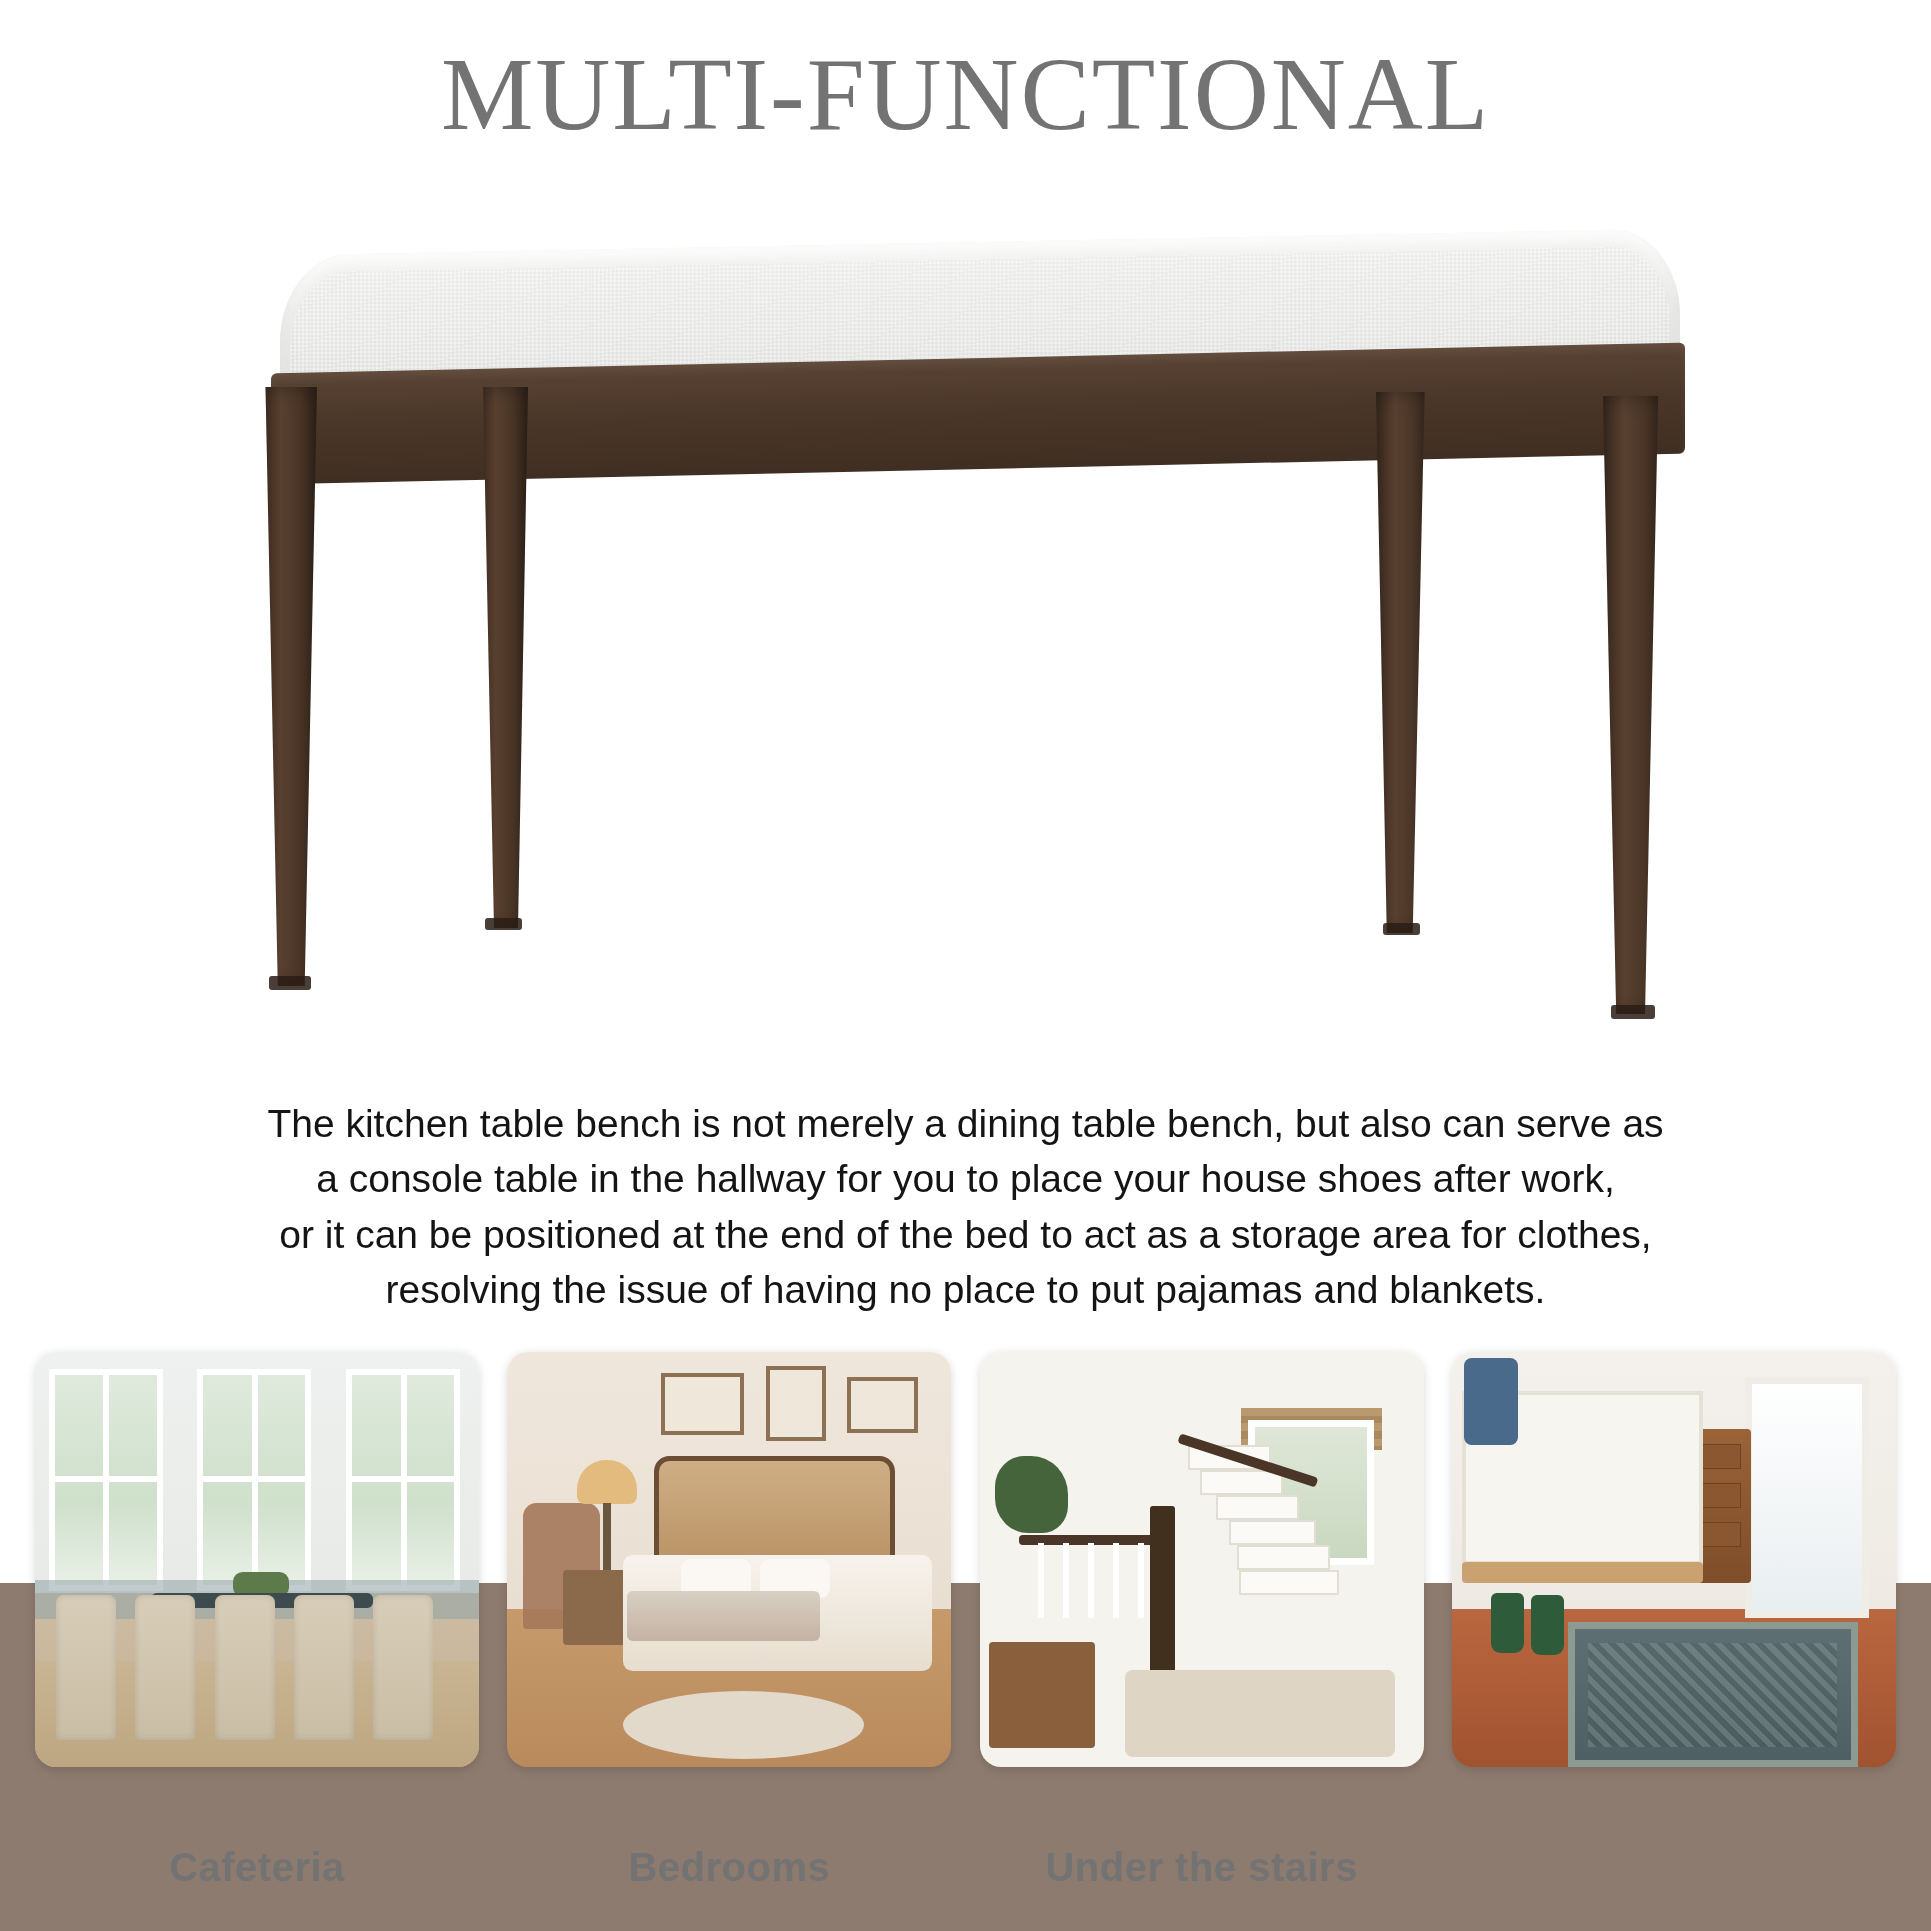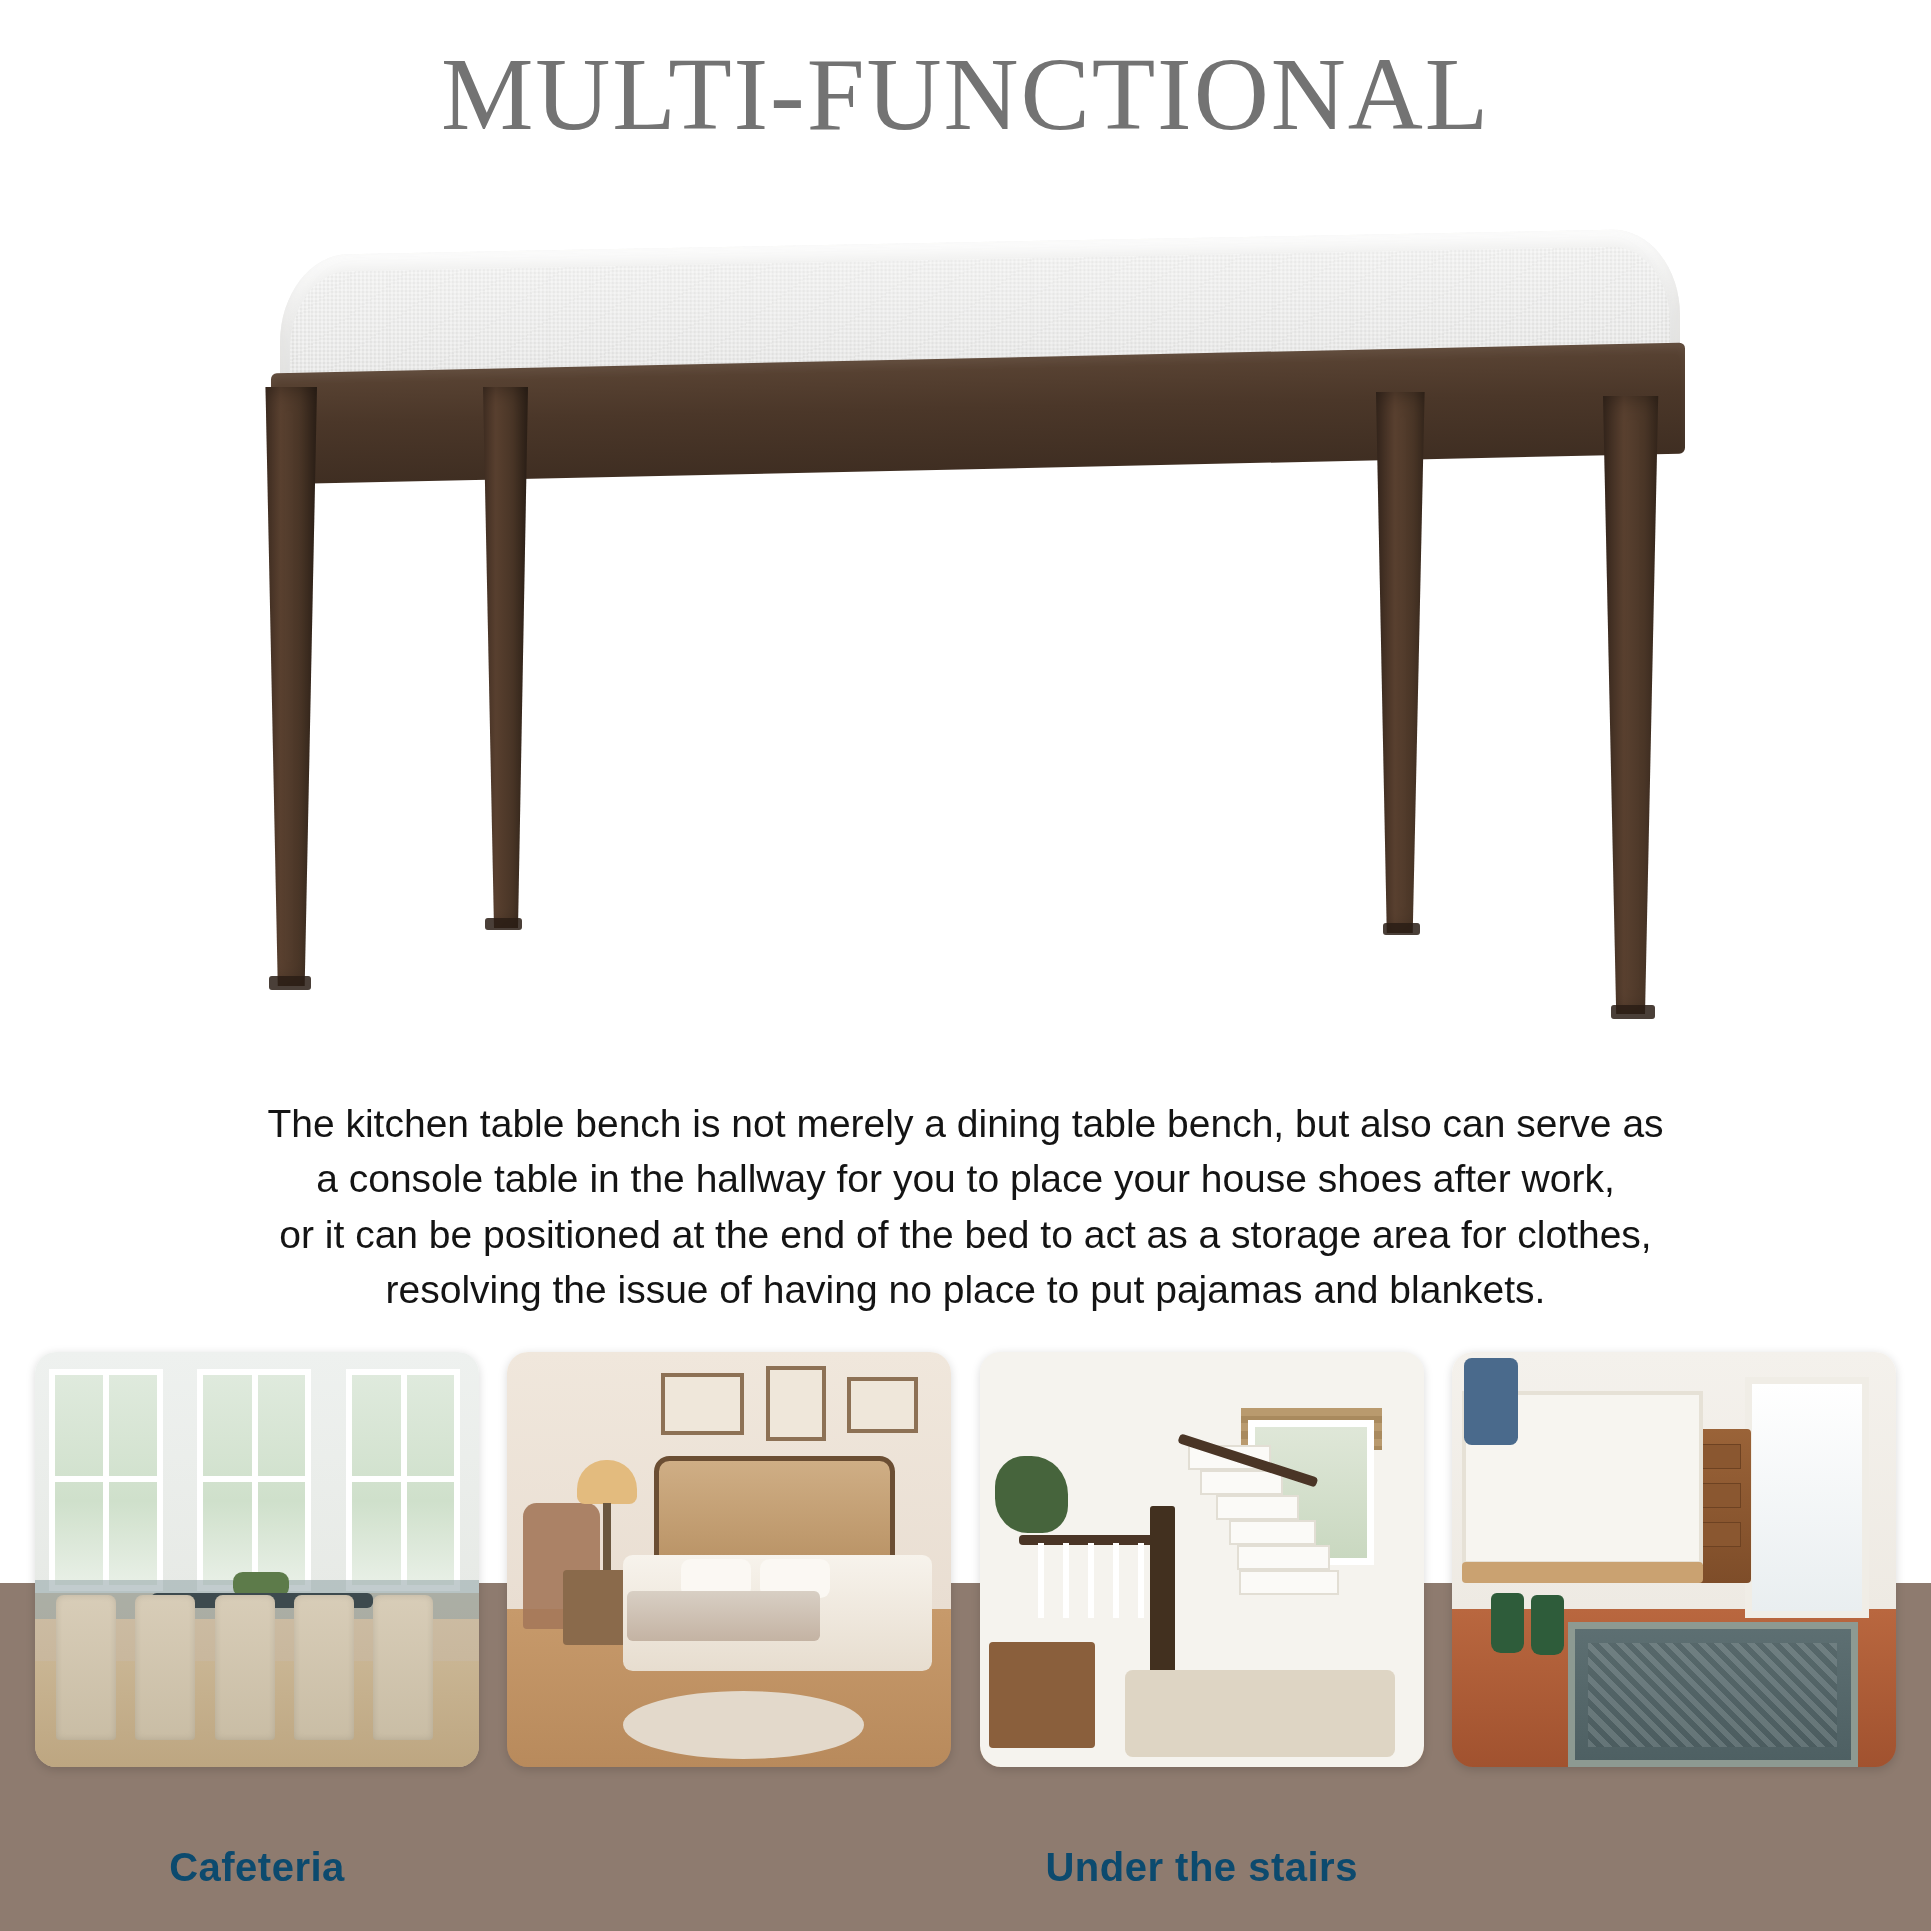--- a/index.html
+++ b/index.html
@@ -176,21 +176,21 @@
     position: relative;
     box-shadow: 0 2.9px 9.7px rgba(0,0,0,0.15);
   }
 
   .card-label {
     position: absolute;
     bottom: 41px;
     left: 0;
     width: 444px;
     text-align: center;
-    color: #0c4a6e;
+    color: #737373;
     font-size: 40px;
     font-weight: bold;
     letter-spacing: 0.5px;
   }
 
   
   .scene { position: absolute; inset: 0; }
 
   
   .s1 { background: linear-gradient(180deg,#eef1ef 0%, #e7eae6 58%, #cdbda4 58%, #c2af93 100%); }
@@ -413,20 +413,21 @@
           <div class="lampstem"></div>
           <div class="headboard"></div>
           <div class="nightstand"></div>
           <div class="floor-rug"></div>
           <div class="bed"></div>
           <div class="pillow p1"></div>
           <div class="pillow p2"></div>
           <div class="throw"></div>
         </div>
       </div>
+      <div class="card-label">Bedrooms</div>
     </div>
 
     <div class="card">
       <div class="card-photo">
         <div class="scene s3">
           <div class="wall"></div>
           <div class="shade"></div>
           <div class="window"></div>
 
           <div class="stair" style="left:208px; top:93px; width:83px; height:25px;"></div>

